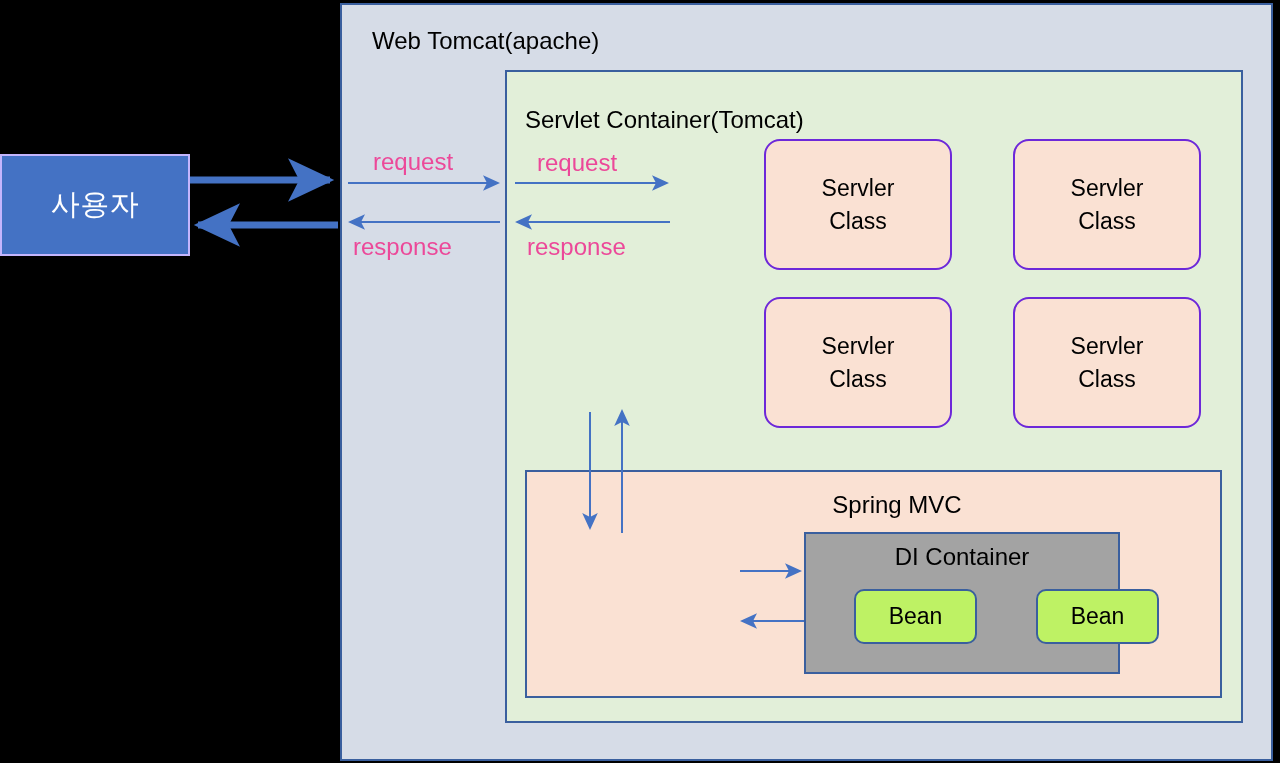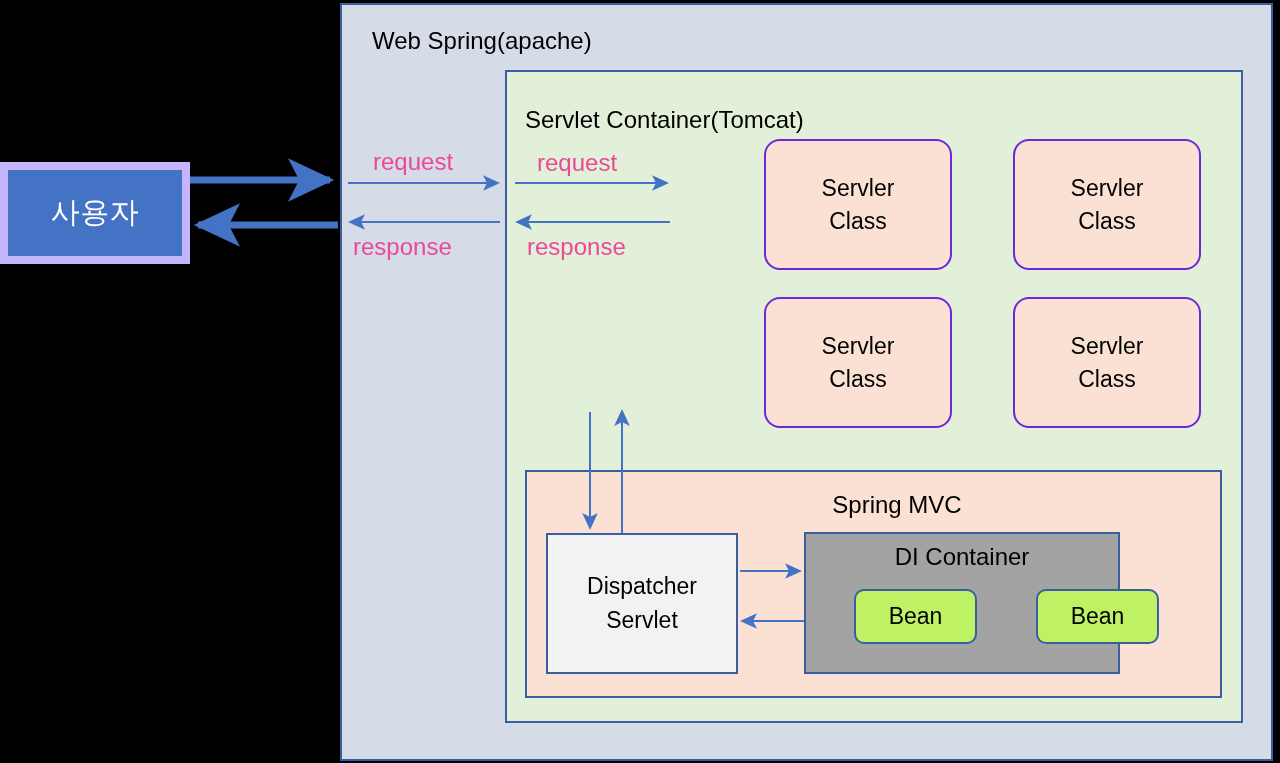--- a/index.html
+++ b/index.html
@@ -24,22 +24,22 @@
   }
 
   
   .box { position: absolute; box-sizing: border-box; }
 
   
   #user-box {
     left: 0px; top: 154px;
     width: 190px; height: 102px;
     background: #4472c4;
-    border: 8px solid #c4b5fd;
-    display: flex; align-items: center; justify-content: center; margin-top: 8px;
+    border: 2px solid #c4b5fd;
+    display: flex; align-items: center; justify-content: center;
   }
   #user-box .label {
     color: #ffffff;
     font-size: 29px;
     letter-spacing: 0.5px;
     white-space: nowrap;
   }
 
   
   #web-server {
@@ -155,21 +155,21 @@
 </head>
 <body>
 
 <div class="canvas">
 
   <div class="box" id="user-box">
     <span class="label">사용자</span>
   </div>
 
   <div class="box" id="web-server">
-    <span class="title">Web Spring(apache)</span>
+    <span class="title">Web Tomcat(apache)</span>
   </div>
 
   <div class="box" id="servlet-container">
     <span class="title">Servlet Container(Tomcat)</span>
   </div>
 
   <div class="box servler-class" id="servler-1">
     <span>Servler</span>
     <span>Class</span>
   </div>
@@ -183,24 +183,20 @@
   </div>
   <div class="box servler-class" id="servler-4">
     <span>Servler</span>
     <span>Class</span>
   </div>
 
   <div class="box" id="spring-mvc">
     <span class="title">Spring MVC</span>
   </div>
 
-  <div class="box" id="dispatcher-servlet">
-    <span>Dispatcher</span>
-    <span>Servlet</span>
-  </div>
 
   <div class="box" id="di-container">
     <span class="title">DI Container</span>
   </div>
   <div class="box bean" id="bean-1">
     <span>Bean</span>
   </div>
   <div class="box bean" id="bean-2">
     <span>Bean</span>
   </div>

